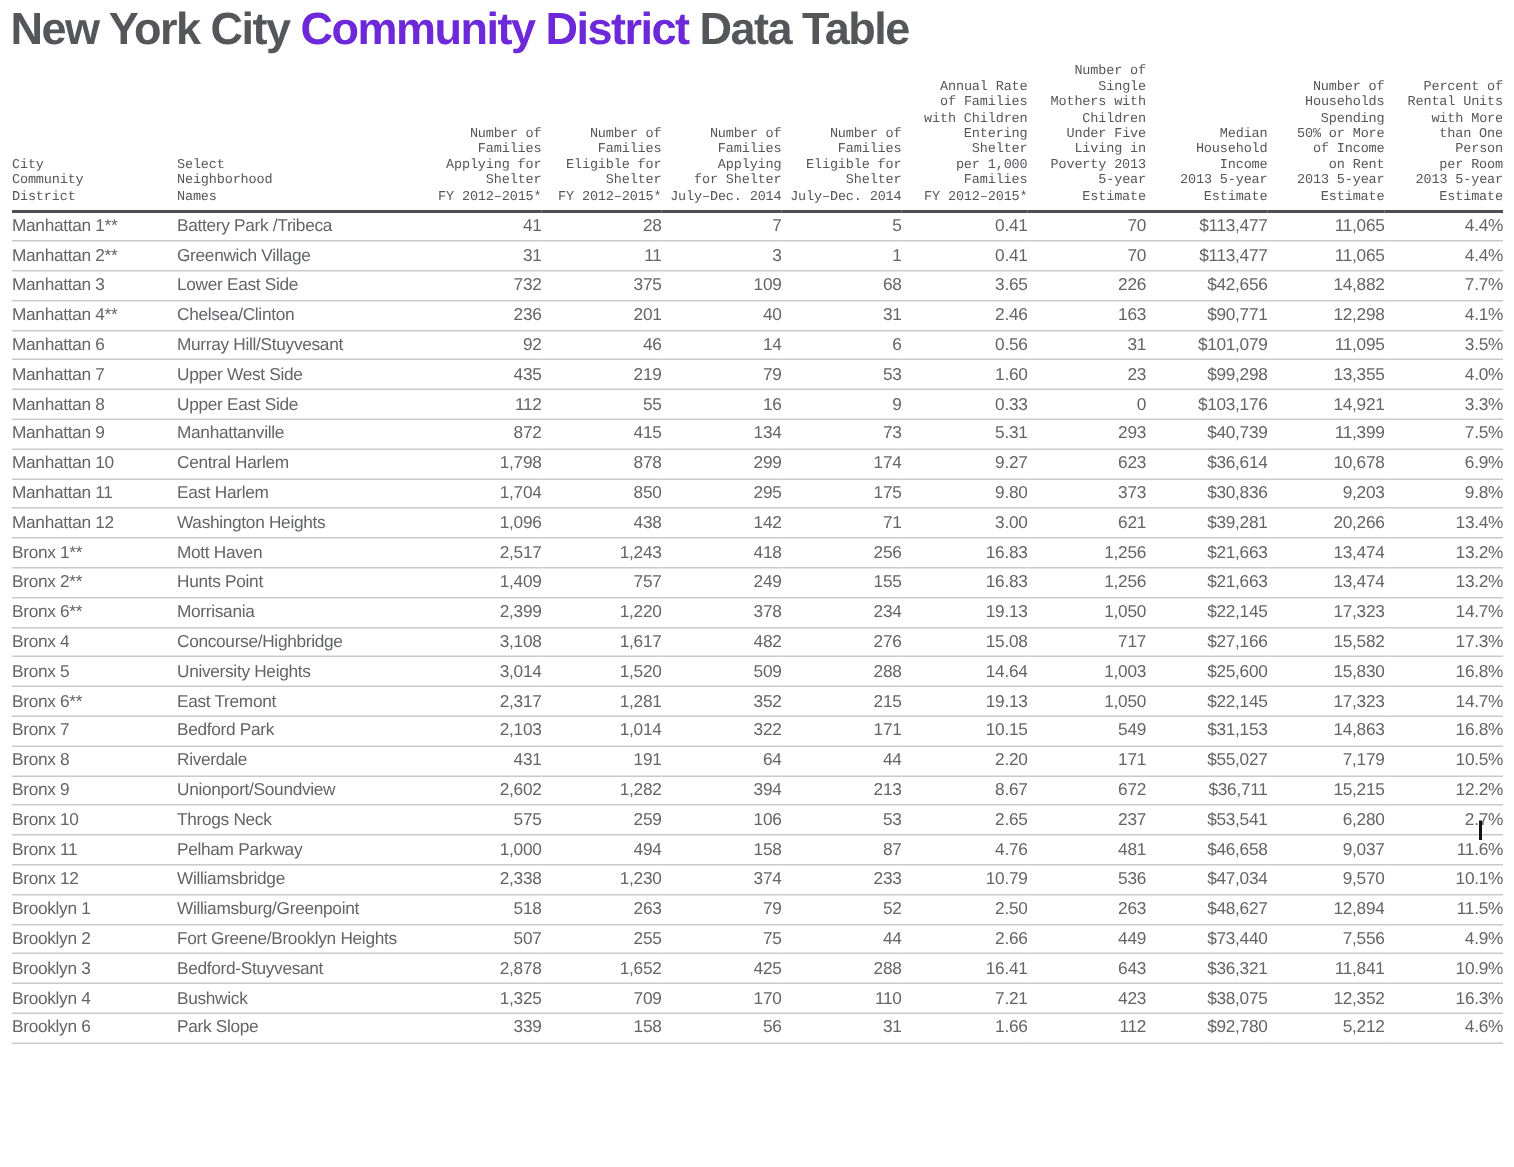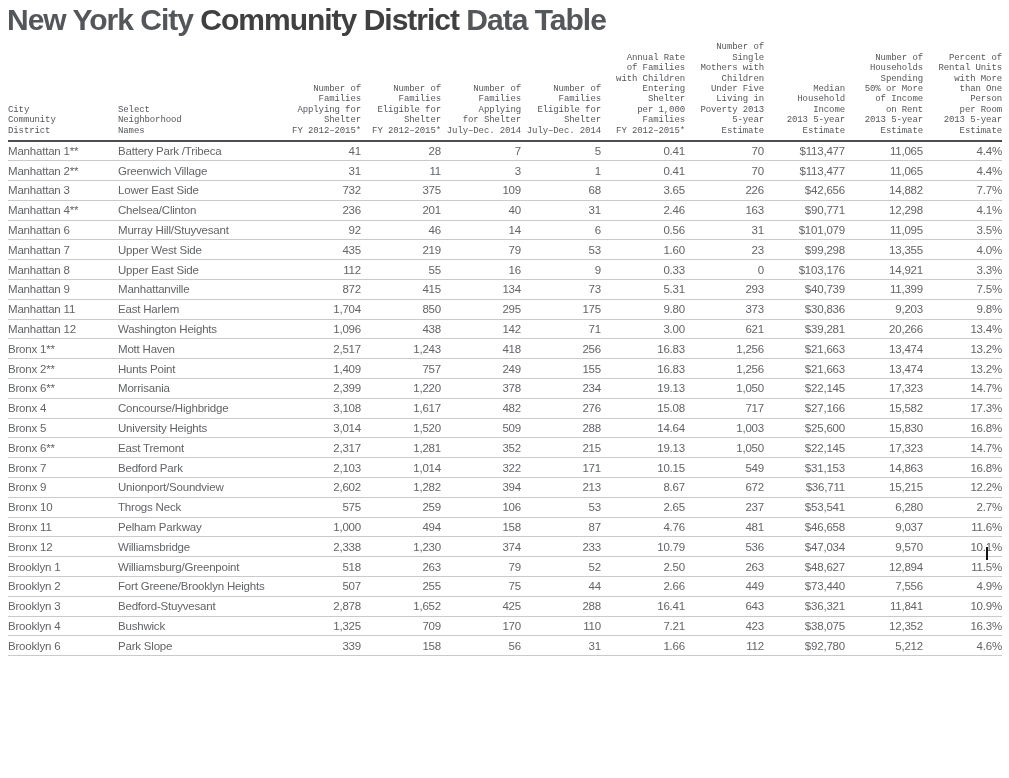--- a/index.html
+++ b/index.html
@@ -2,21 +2,21 @@
 <html><head>
 <meta charset="utf-8">
 <style>
   * { margin:0; padding:0; box-sizing:border-box; }
   html,body { width:1009px; height:778px; background:#ffffff; overflow:hidden;
     font-family:"Liberation Sans", sans-serif; }
   .page { position:relative; width:1009px; height:778px; }
 
   .title { margin:3px 0 0 7px; font-size:30px; font-weight:bold;
     letter-spacing:-1px; color:#54565a; white-space:nowrap; }
-  .title .accent { color:#404040;margin-top:24px; }
+  .title .accent { color:#6d28d9;margin-top:24px; }
 
   table.data { border-collapse:collapse; table-layout:fixed;
     margin:0 7px 0 8px; width:994px; }
 
   thead th { vertical-align:bottom; font-weight:normal; font-size:9px;
     line-height:10.4px; letter-spacing:-0.1px; color:#56575b;
     white-space:pre-line; padding:0 0 4px 0; height:104px;font-family:Liberation Mono, monospace; }
   thead tr { border-bottom:2px solid #4d4e52; }
 
   tbody td { font-size:11.5px; letter-spacing:-0.2px; color:#636467;
@@ -215,20 +215,33 @@
           <td class="ar">415</td>
           <td class="ar">134</td>
           <td class="ar">73</td>
           <td class="ar">5.31</td>
           <td class="ar">293</td>
           <td class="ar">$40,739</td>
           <td class="ar">11,399</td>
           <td class="ar">7.5%</td>
         </tr>
         <tr>
+          <td class="al">Manhattan 10</td>
+          <td class="al">Central Harlem</td>
+          <td class="ar">1,798</td>
+          <td class="ar">878</td>
+          <td class="ar">299</td>
+          <td class="ar">174</td>
+          <td class="ar">9.27</td>
+          <td class="ar">623</td>
+          <td class="ar">$36,614</td>
+          <td class="ar">10,678</td>
+          <td class="ar">6.9%</td>
+        </tr>
+        <tr>
           <td class="al">Manhattan 11</td>
           <td class="al">East Harlem</td>
           <td class="ar">1,704</td>
           <td class="ar">850</td>
           <td class="ar">295</td>
           <td class="ar">175</td>
           <td class="ar">9.80</td>
           <td class="ar">373</td>
           <td class="ar">$30,836</td>
           <td class="ar">9,203</td>
@@ -332,20 +345,33 @@
           <td class="ar">1,014</td>
           <td class="ar">322</td>
           <td class="ar">171</td>
           <td class="ar">10.15</td>
           <td class="ar">549</td>
           <td class="ar">$31,153</td>
           <td class="ar">14,863</td>
           <td class="ar">16.8%</td>
         </tr>
         <tr>
+          <td class="al">Bronx 8</td>
+          <td class="al">Riverdale</td>
+          <td class="ar">431</td>
+          <td class="ar">191</td>
+          <td class="ar">64</td>
+          <td class="ar">44</td>
+          <td class="ar">2.20</td>
+          <td class="ar">171</td>
+          <td class="ar">$55,027</td>
+          <td class="ar">7,179</td>
+          <td class="ar">10.5%</td>
+        </tr>
+        <tr>
           <td class="al">Bronx 9</td>
           <td class="al">Unionport/Soundview</td>
           <td class="ar">2,602</td>
           <td class="ar">1,282</td>
           <td class="ar">394</td>
           <td class="ar">213</td>
           <td class="ar">8.67</td>
           <td class="ar">672</td>
           <td class="ar">$36,711</td>
           <td class="ar">15,215</td>

